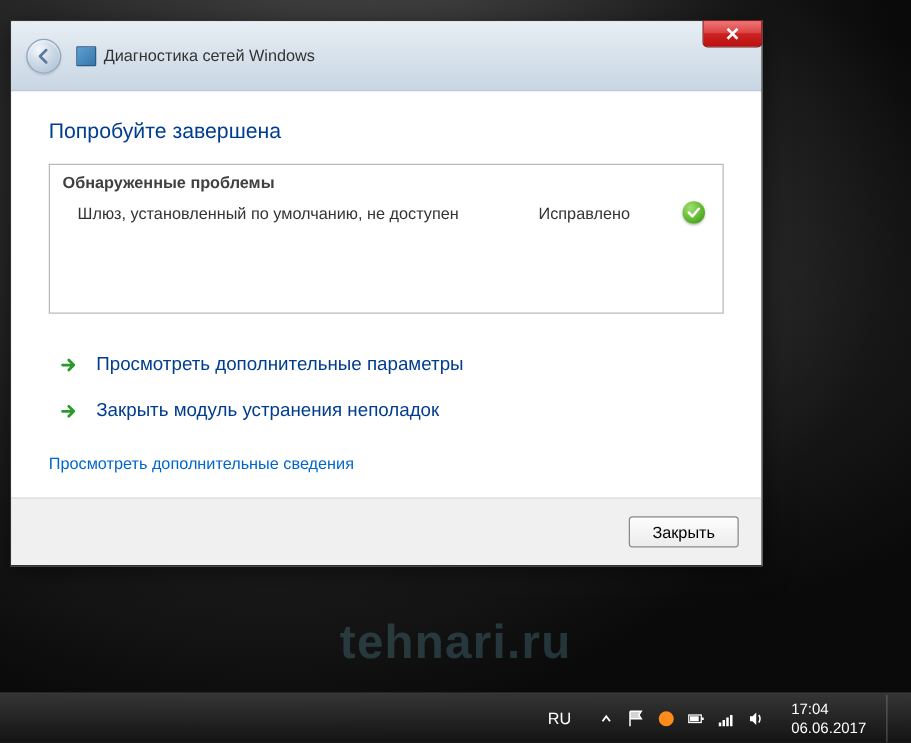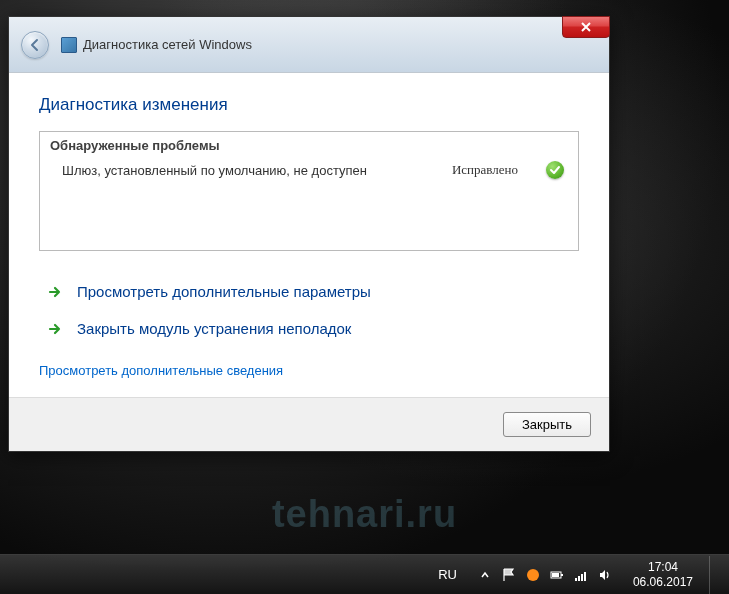--- a/index.html
+++ b/index.html
@@ -122,21 +122,21 @@
       padding: 6px 10px 4px 10px;
     }
     .problem-row {
       display: flex;
       align-items: center;
       padding: 4px 14px 4px 22px;
       font-size: 13px;
       color: #333;
     }
     .problem-name { flex: 1; }
-    .problem-status { margin-right: 28px; font-family: Liberation Serif, serif; }
+    .problem-status { margin-right: 42px; }
     .check-icon {
       width: 18px;
       height: 18px;
       border-radius: 50%;
       background: radial-gradient(circle at 35% 30%, #9fe070 0%, #5cb52c 60%, #3a8a18 100%);
       display: flex;
       align-items: center;
       justify-content: center;
       box-shadow: 0 1px 2px rgba(0,0,0,0.3);
     }
@@ -211,21 +211,21 @@
       display: flex;
       align-items: center;
       justify-content: center;
       color: #fff;
     }
     .tray-ico svg { width: 16px; height: 16px; }
     .tray-up svg { width: 10px; height: 10px; }
     .clock {
       color: #fff;
       font-size: 12px;
-      text-align: center;
+      text-align: left;
       line-height: 1.25;
       padding: 0 6px;
       margin-left: 6px;
     }
     .show-desktop {
       width: 12px;
       height: 38px;
       border-left: 1px solid rgba(160,160,160,0.4);
       margin-left: 2px;
     }
@@ -247,21 +247,21 @@
     <div class="back-btn">
       <svg viewBox="0 0 14 14">
         <path d="M9 2 L4 7 L9 12" stroke="#5a7a9a" stroke-width="2" fill="none" stroke-linecap="round" stroke-linejoin="round"></path>
       </svg>
     </div>
     <div class="title-icon"></div>
     <div class="title-text">Диагностика сетей Windows</div>
   </div>
 
   <div class="content">
-    <div class="heading">Диагностика изменения</div>
+    <div class="heading">Попробуйте завершена</div>
 
     <div class="problems-box">
       <div class="problems-header">Обнаруженные проблемы</div>
       <div class="problem-row">
         <span class="problem-name">Шлюз, установленный по умолчанию, не доступен</span>
         <span class="problem-status">Исправлено</span>
         <span class="check-icon">
           <svg viewBox="0 0 12 10">
             <path d="M2 5 L5 8 L10 2" stroke="#fff" stroke-width="2" fill="none" stroke-linecap="round" stroke-linejoin="round"></path>
           </svg>

